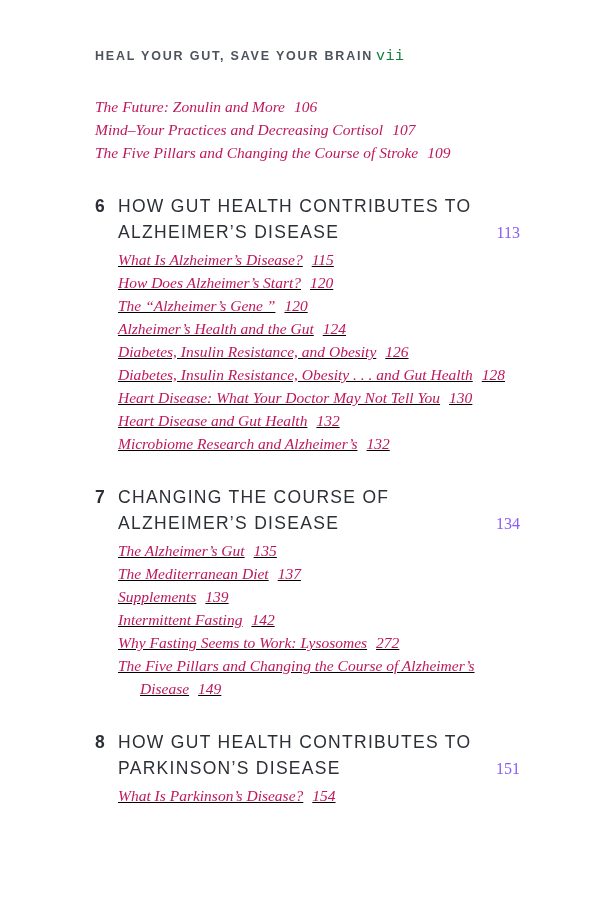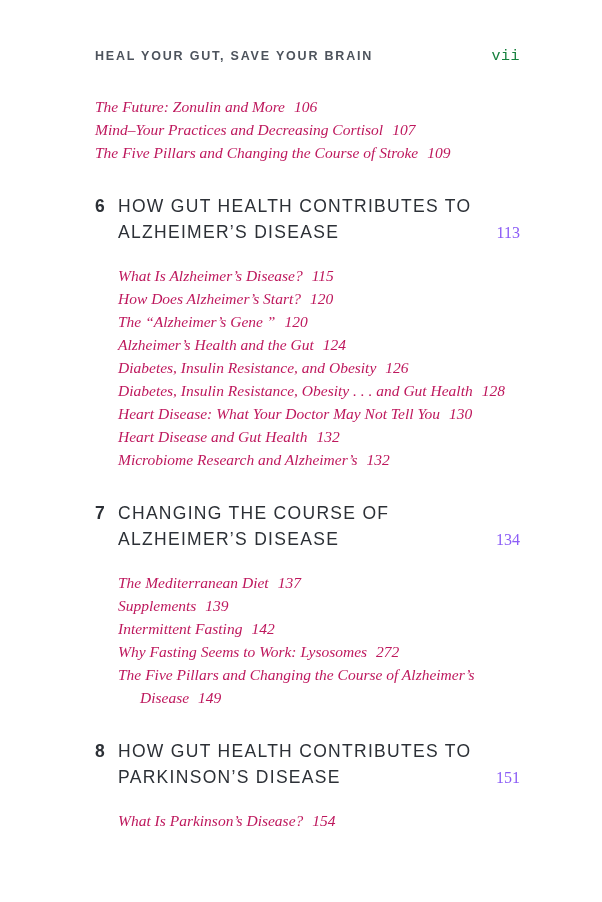--- a/index.html
+++ b/index.html
@@ -13,23 +13,23 @@
   .page {
     box-sizing: border-box;
     width: 602px;
     height: 902px;
     padding: 48px 82px 0 95px;
     background: #ffffff;
     font-family: "Liberation Serif", serif;
   }
   .running-header {
     display: flex;
-    justify-content: space-between;
+    justify-content: flex-start;
     align-items: baseline;
-    gap: 11px;
+    gap: 3px;
     margin-bottom: 30px;
   }
   .header-title {
     font-family: "Liberation Sans", sans-serif;
     font-weight: bold;
     font-size: 12.5px;
     letter-spacing: 1.8px;
     color: #4d535c;
   }
   .folio {
@@ -64,21 +64,21 @@
     font-weight: bold;
     letter-spacing: 0;
   }
   .ch-title { flex: 1; }
   .ch-page {
     font-family: "Liberation Serif", serif;
     font-size: 16px;
     letter-spacing: 0;
     color: #8b5cf6;
   }
-  .chapter .entries { margin-top: 18px; }
+  .chapter .entries { margin-top: 2px; text-decoration: underline; }
 </style>
 </head>
 <body>
 
 <div class="page">
   <div class="running-header">
     <span class="header-title">HEAL YOUR GUT, SAVE YOUR BRAIN</span>
     <span class="folio">vii</span>
   </div>
   <div id="toc-root">
@@ -139,20 +139,23 @@
             <span class="ch-num">7</span>
             <span class="ch-title">CHANGING THE COURSE OF</span>
           </div>
           <div class="ch-row">
             <span class="ch-num"></span>
             <span class="ch-title">ALZHEIMER’S DISEASE</span>
             <span class="ch-page">134</span>
           </div>
           <div class="entries" style="padding-left: 23px;">
             <div class="entry">
+              <div class="entry-line"><span class="entry-text">The Alzheimer’s Gut</span><span class="entry-page">135</span></div>
+            </div>
+            <div class="entry">
               <div class="entry-line"><span class="entry-text">The Mediterranean Diet</span><span class="entry-page">137</span></div>
             </div>
             <div class="entry">
               <div class="entry-line"><span class="entry-text">Supplements</span><span class="entry-page">139</span></div>
             </div>
             <div class="entry">
               <div class="entry-line"><span class="entry-text">Intermittent Fasting</span><span class="entry-page">142</span></div>
             </div>
             <div class="entry">
               <div class="entry-line"><span class="entry-text">Why Fasting Seems to Work: Lysosomes</span><span class="entry-page">272</span></div>

